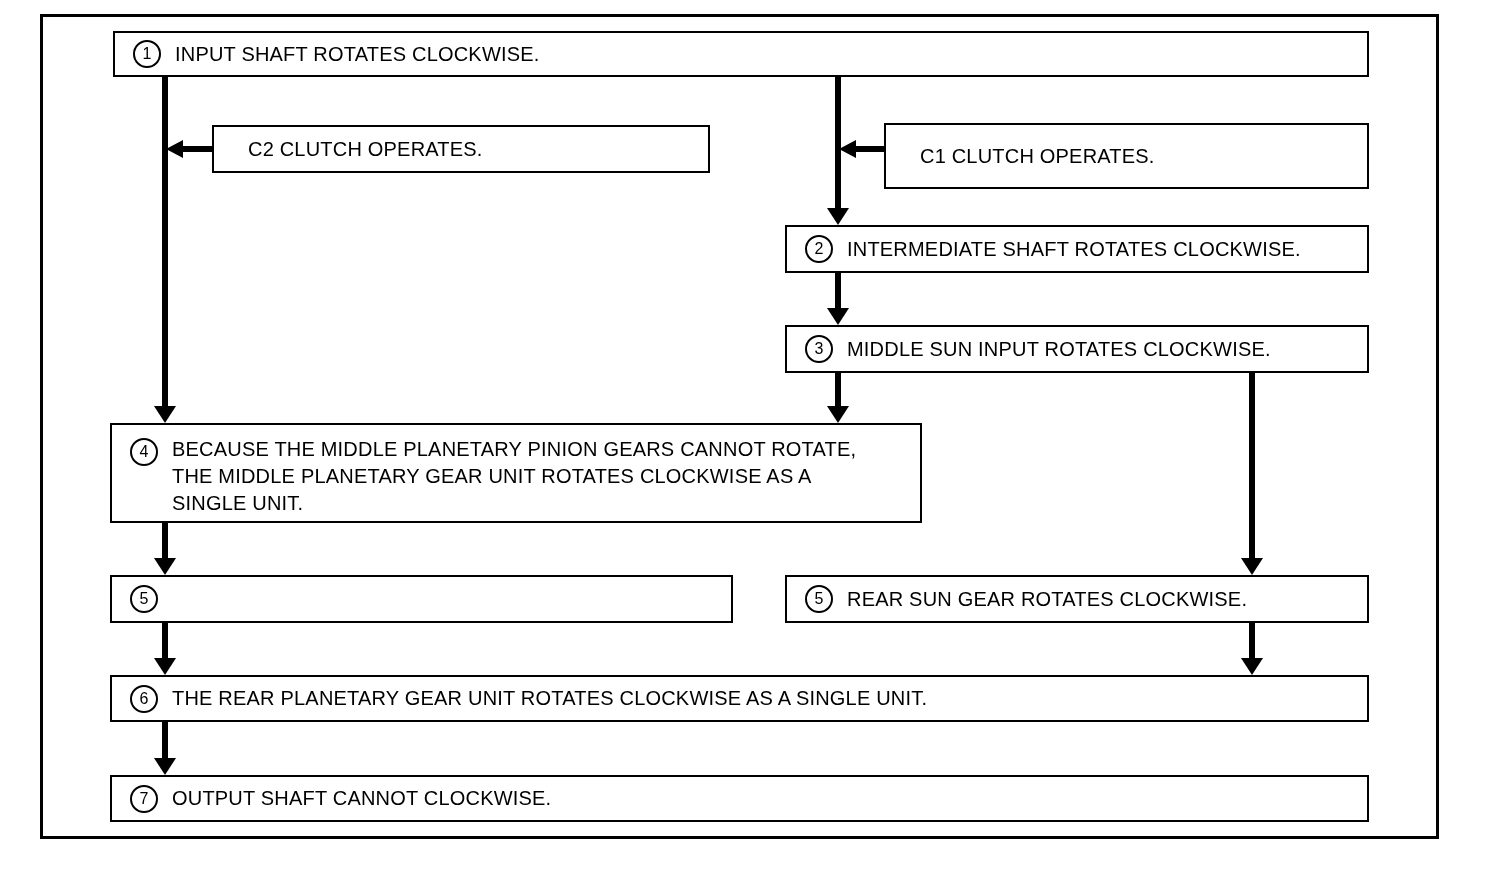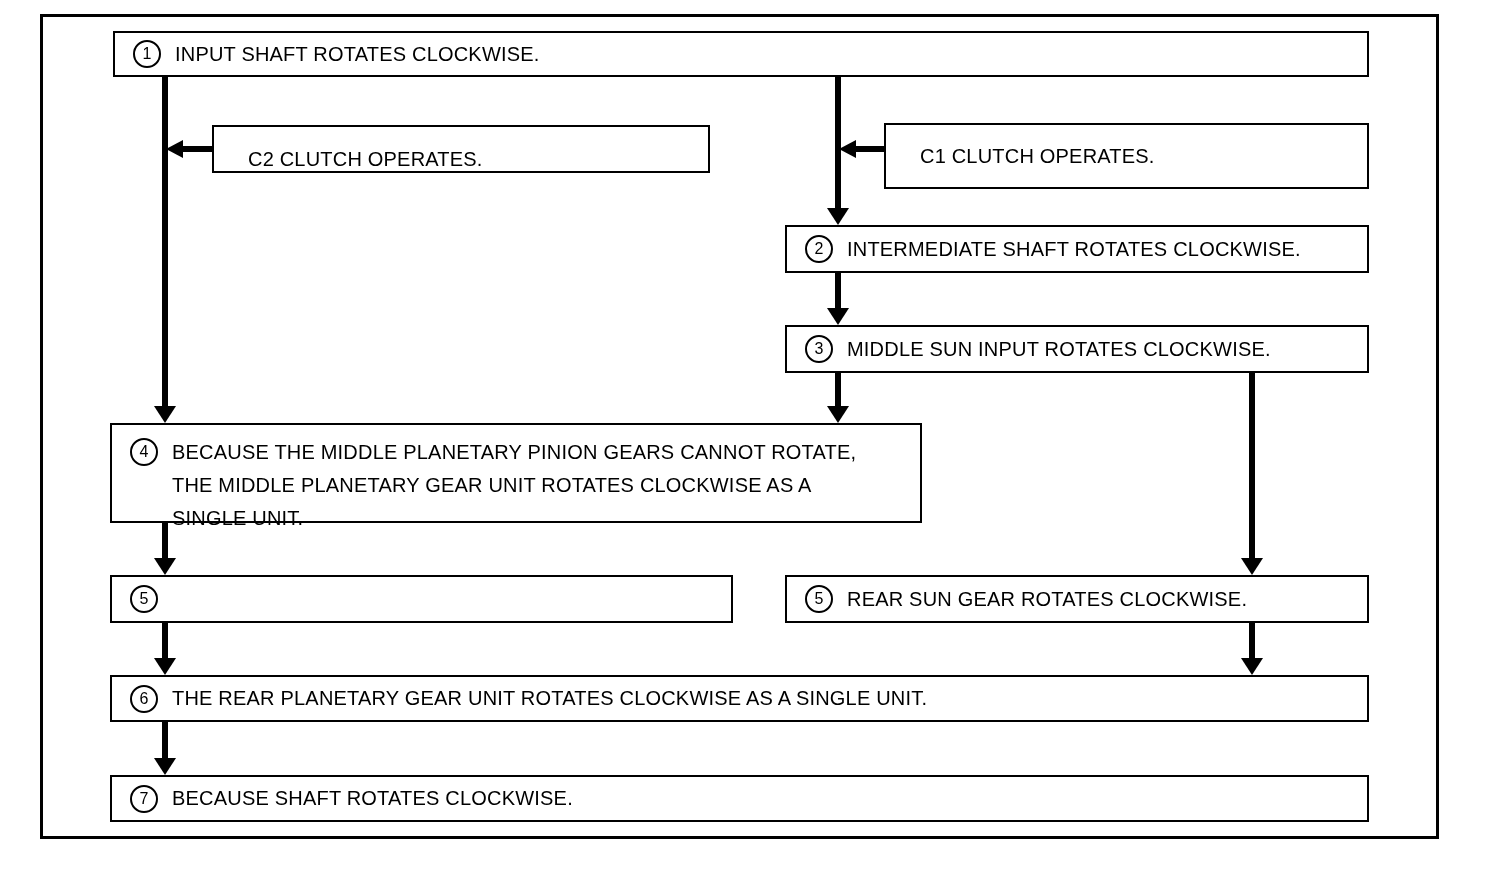--- a/index.html
+++ b/index.html
@@ -54,21 +54,21 @@
     line-height: 1;
   }
   .node .label {
     white-space: pre;
   }
   .node.multiline {
     align-items: flex-start;
     padding-top: 11px;
   }
   .node.multiline .num { margin-top: 2px; }
-  .node.multiline .label { line-height: 33px; }
+  .node.multiline .label { line-height: 27px; }
   .node.nonum { padding-left: 34px; }
 
   .vline {
     position: absolute;
     width: 6px;
     background: #000000;
     z-index: 1;
   }
   .hline {
     position: absolute;
@@ -96,21 +96,21 @@
     position: absolute;
     right: 66px;
     top: 881px;
     font-size: 21px;
     letter-spacing: 0.2px;
     margin-top: 20px;
   }
 
   
   .n-b1  { left: 113px; top: 31px;  width: 1256px; height: 46px; }
-  .n-c2  { left: 212px; top: 125px; width: 498px;  height: 48px; align-items: flex-end; }
+  .n-c2  { left: 212px; top: 125px; width: 498px;  height: 48px; }
   .n-c1  { left: 884px; top: 123px; width: 485px;  height: 66px; }
   .n-b2  { left: 785px; top: 225px; width: 584px;  height: 48px; }
   .n-b3  { left: 785px; top: 325px; width: 584px;  height: 48px; }
   .n-b4  { left: 110px; top: 423px; width: 812px;  height: 100px; }
   .n-b5l { left: 110px; top: 575px; width: 623px;  height: 48px; }
   .n-b5r { left: 785px; top: 575px; width: 584px;  height: 48px; }
   .n-b6  { left: 110px; top: 675px; width: 1259px; height: 47px; }
   .n-b7  { left: 110px; top: 775px; width: 1259px; height: 47px; }
 </style>
 </head>
@@ -159,21 +159,21 @@
     <span class="label">REAR SUN GEAR ROTATES CLOCKWISE.</span>
   </div>
 
   <div class="node n-b6">
     <span class="num">6</span>
     <span class="label">THE REAR PLANETARY GEAR UNIT ROTATES CLOCKWISE AS A SINGLE UNIT.</span>
   </div>
 
   <div class="node n-b7">
     <span class="num">7</span>
-    <span class="label">BECAUSE SHAFT ROTATES CLOCKWISE.</span>
+    <span class="label">OUTPUT SHAFT CANNOT CLOCKWISE.</span>
   </div>
 
   <div class="vline" style="left:162px; top:77px; height:331px;"></div>
   <div class="arr-down" style="left:154px; top:406px;"></div>
 
   <div class="arr-left" style="left:166px; top:140px;"></div>
   <div class="hline" style="left:180px; top:146px; width:32px;"></div>
 
   <div class="vline" style="left:835px; top:77px; height:132px;"></div>
   <div class="arr-down" style="left:827px; top:208px;"></div>

